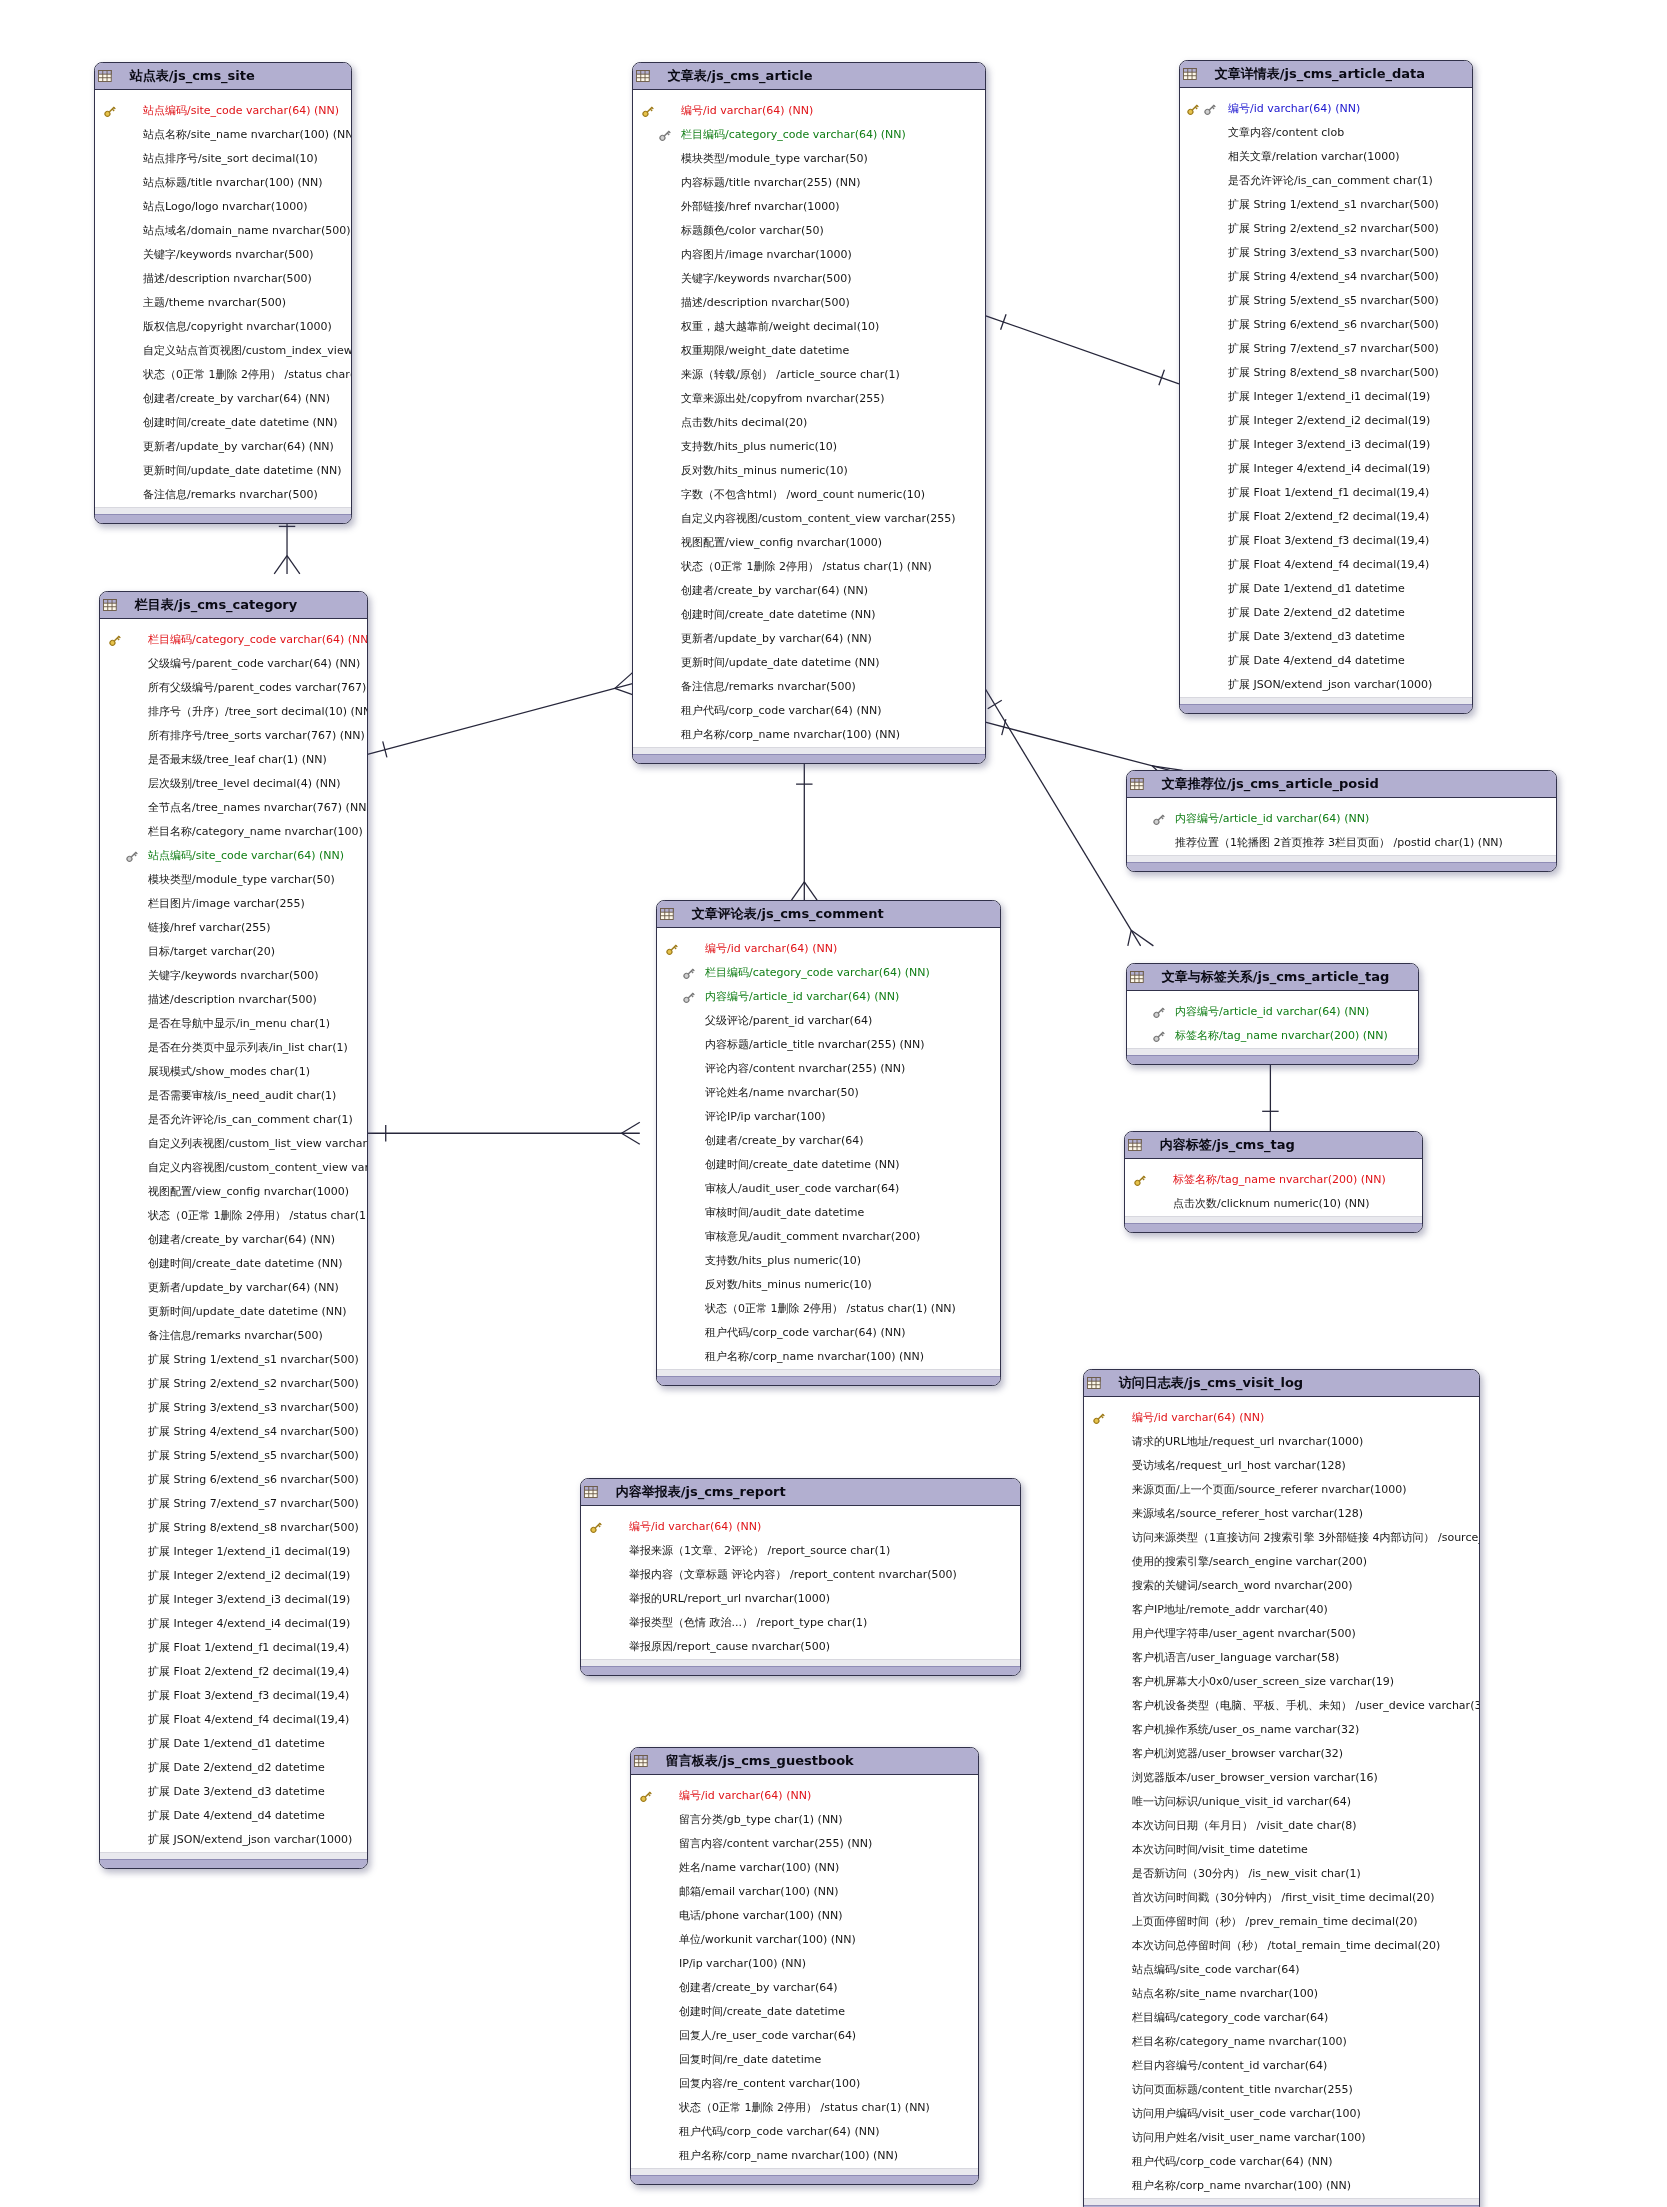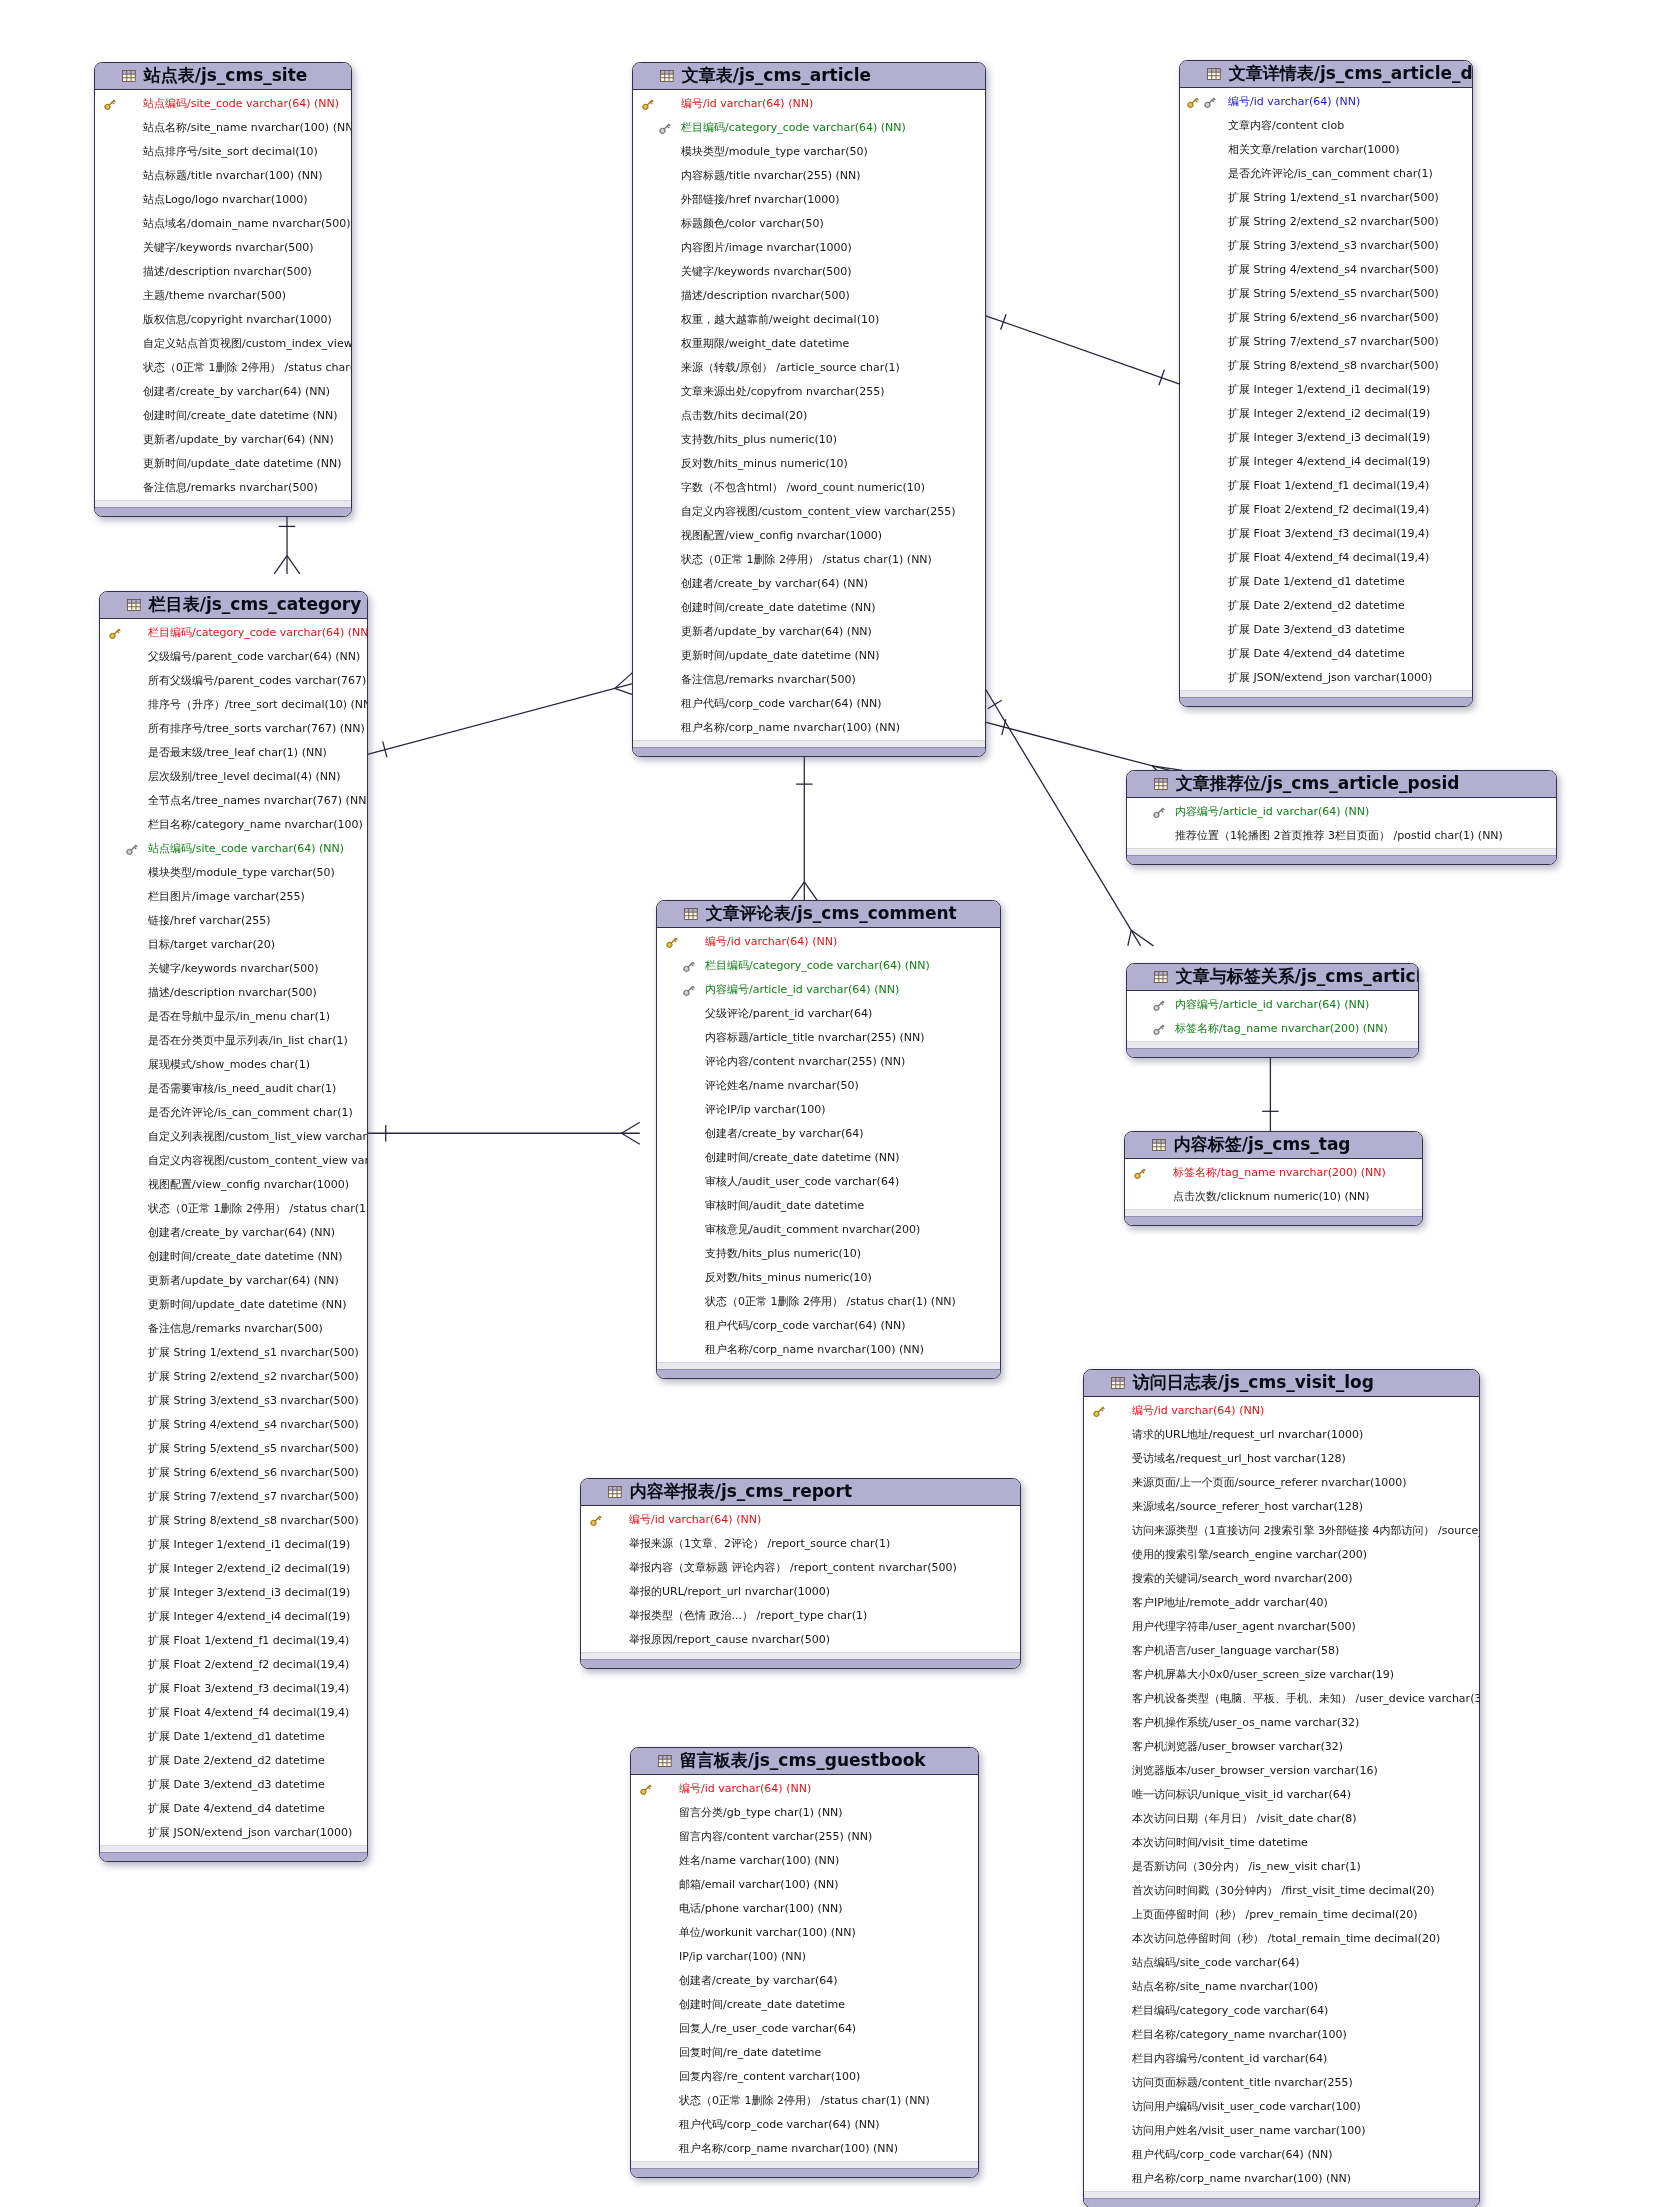--- a/index.html
+++ b/index.html
@@ -2,23 +2,23 @@
 <html style="--header-col: #b2afd0; --border-col: #31314a; --pk-col: #e01217; --fk-col: #0f7d14; --pkfk-col: #1b15cf;font-size:14.6px"><head>
 <meta charset="utf-8">
 <style>
   html,body{margin:0;padding:0;background:#ffffff;}
   #canvas{position:relative;width:1668px;height:2208px;background:#fff;
     font-family:"DejaVu Sans","Liberation Sans",sans-serif;overflow:hidden;}
   #rel-svg{position:absolute;left:0;top:0;z-index:1;}
   .tbl{position:absolute;z-index:2;background:#fff;border:1.8px solid var(--border-col);
     border-radius:8.2px;box-shadow:2.7px 3.7px 6.4px rgba(70,70,110,.35);overflow:hidden;}
   .tbl-header{height:25.6px;background:var(--header-col);border-bottom:1.8px solid var(--border-col);
-    display:flex;align-items:center;padding-left:27px;gap:8px;
-    font-size:17px;font-weight:bold;color:#0a0a14;white-space:nowrap;}
-  .rows{padding-top:2px;}
+    display:flex;align-items:center;padding-left:3px;gap:18px;
+    font-size:13px;font-weight:bold;color:#0a0a14;white-space:nowrap;}
+  .rows{padding-top:9px;}
   .row{position:relative;height:24px;line-height:24px;font-size:11px;color:#161616;
     white-space:nowrap;overflow:hidden;}
   .row .txt{position:absolute;left:48px;top:0;}
   .row.pk .txt{color:var(--pk-col);}
   .row.fk .txt{color:var(--fk-col);}
   .row.pkfk .txt{color:var(--pkfk-col);}
   .keyic{position:absolute;top:50%;transform:translateY(-50%);width:14.6px;height:14.6px;}
   .foot-gray{height:6.4px;background:#e9e9ee;border-top:0.9px solid #d8d8df;}
   .foot-purple{height:8.2px;background:var(--header-col);border-top:0.9px solid #8f8cb5;}
   .gridic{flex:0 0 auto;}

